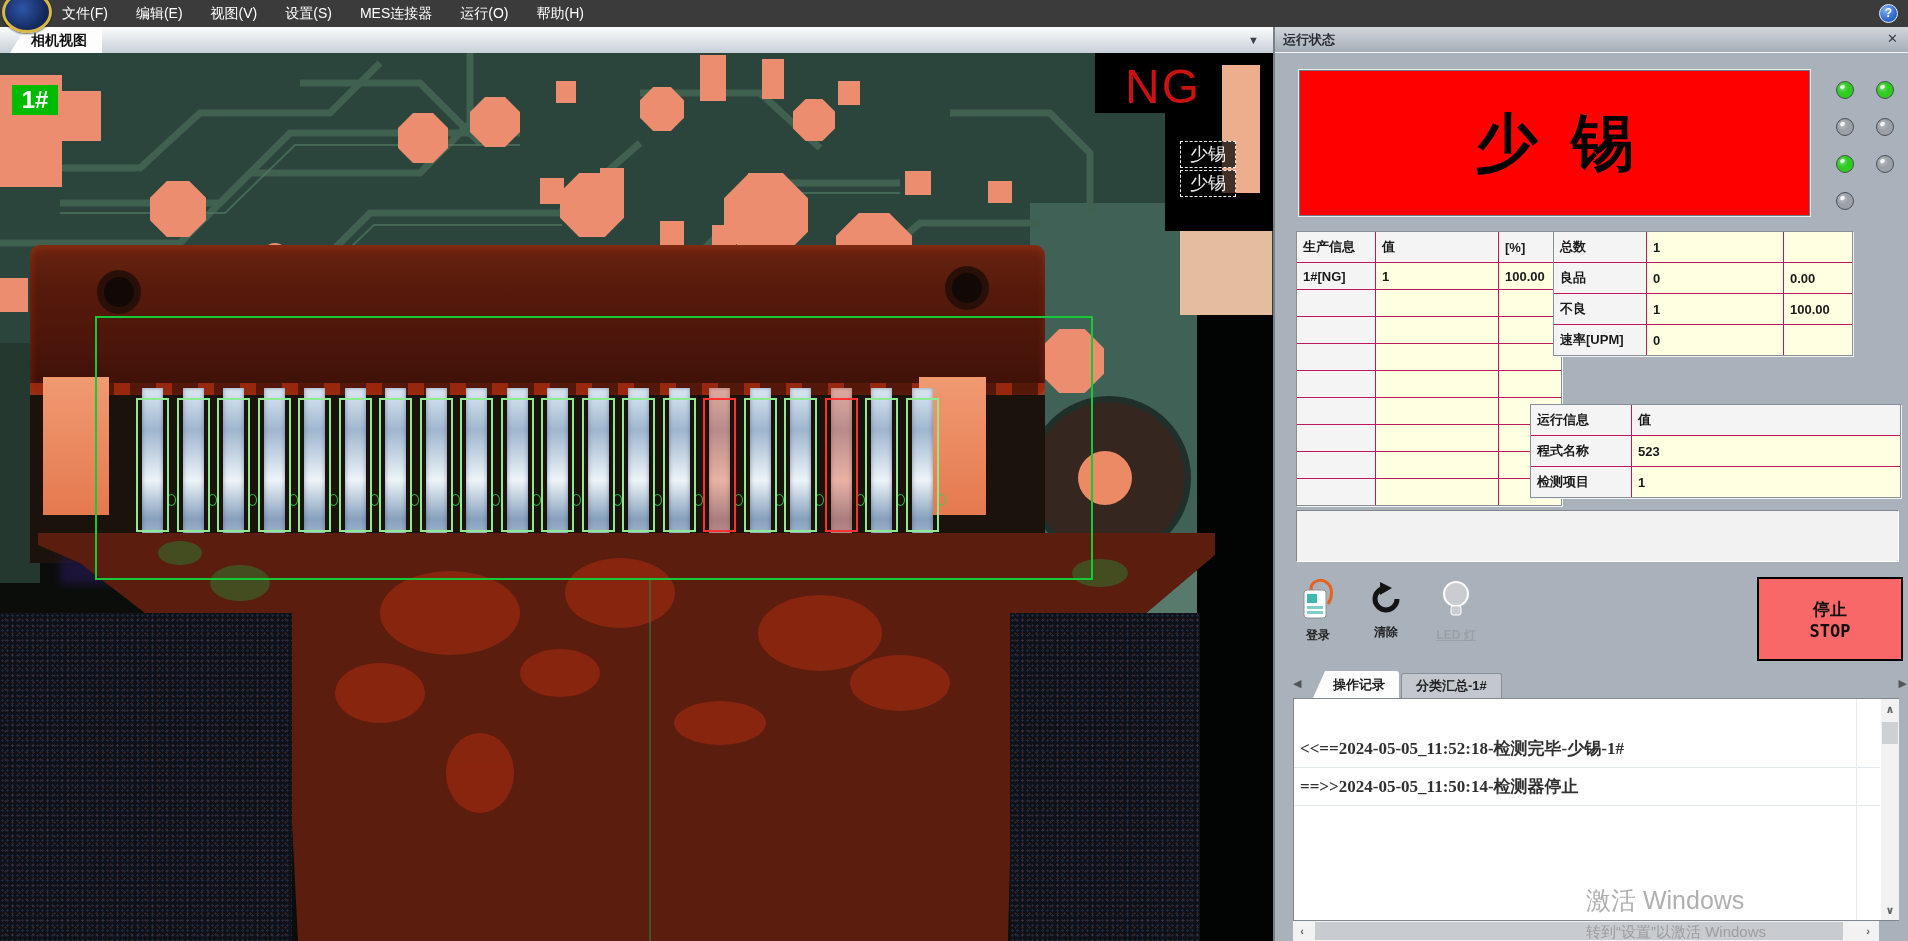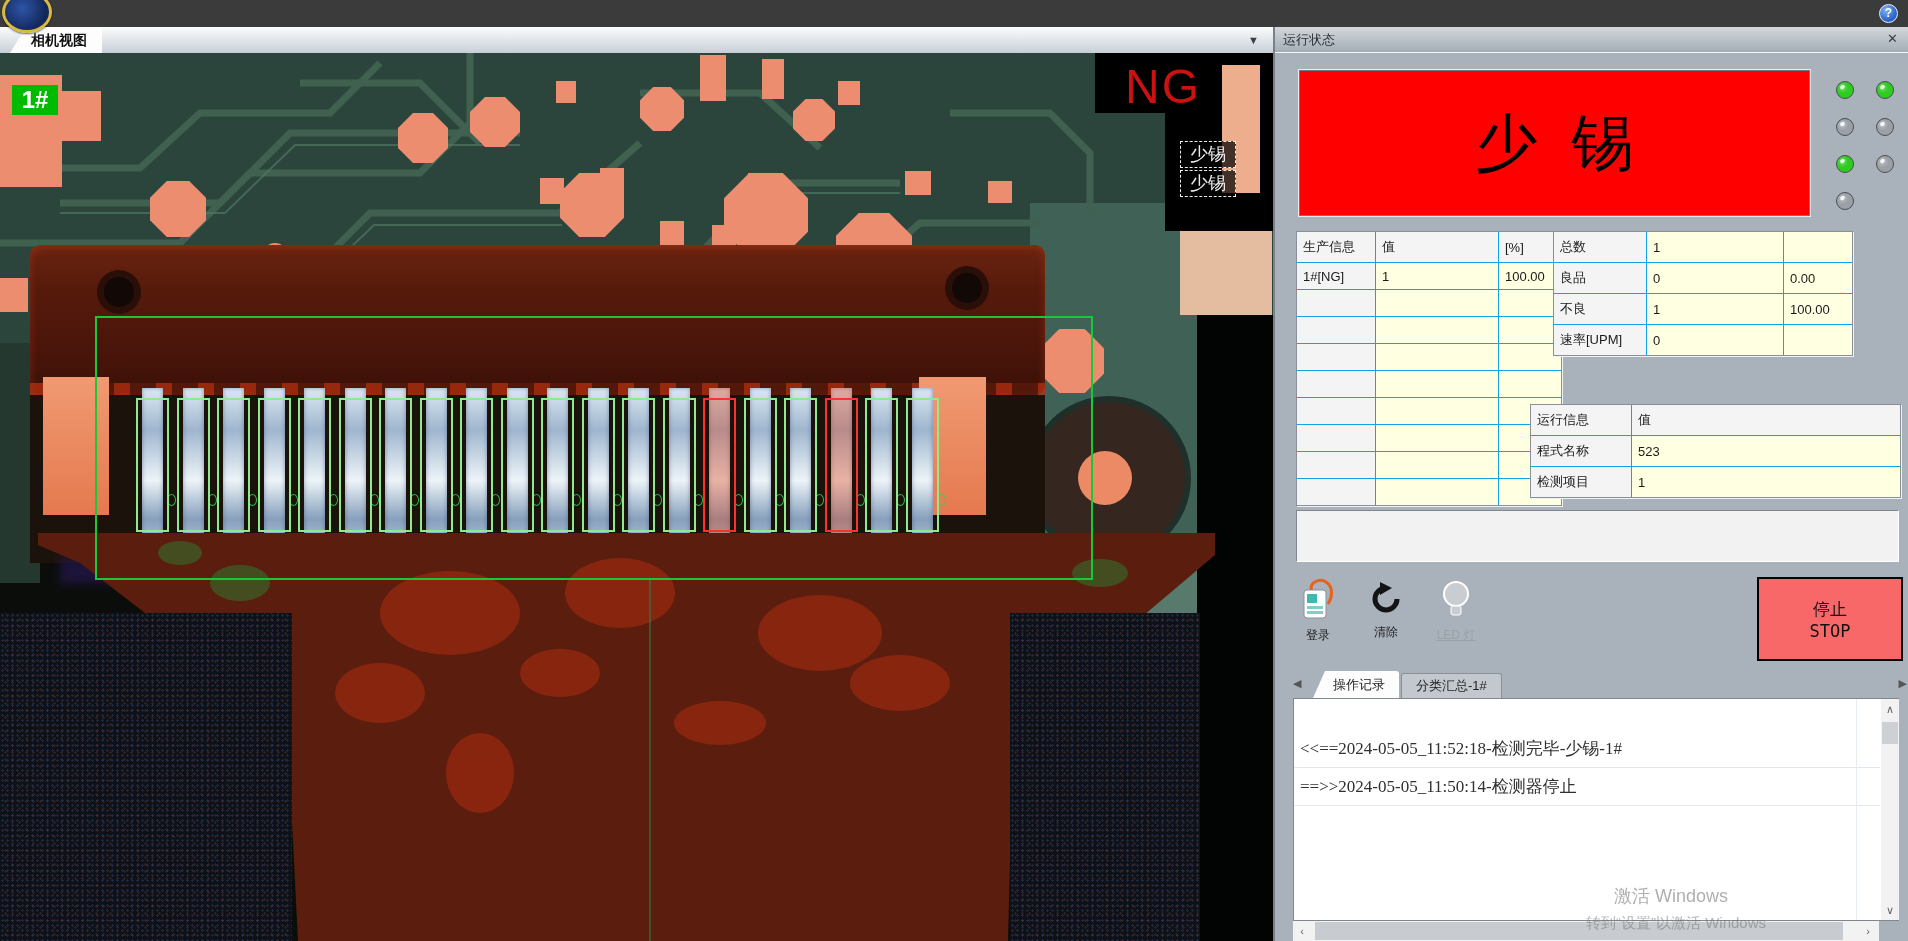--- a/index.html
+++ b/index.html
@@ -85,39 +85,39 @@
   #cam-label{position:absolute;left:12px;top:32px;min-width:40px;height:30px;background:#00BB00;
     color:#fff;font-size:24px;font-weight:bold;text-align:center;line-height:30px;padding:0 3px;}
   #ng-text{position:absolute;left:1125px;top:6px;color:#CC1111;font-size:48px;letter-spacing:2px;
     font-family:"Liberation Sans",sans-serif;}
   #defect-labels{position:absolute;left:1180px;top:88px;}
   .defect-label{width:54px;height:25px;border:1px dashed #EDEDED;background:rgba(0,0,0,.72);
     color:#EDEDED;font-size:18px;text-align:center;line-height:25px;margin-bottom:2px;
     font-family:"Liberation Serif","DejaVu Serif",serif;}
   
   #panel-divider{position:absolute;left:1273px;top:27px;width:2px;height:914px;background:#798089;}
-  #right-panel{position:absolute;left:1275px;top:27px;width:633px;height:914px;background:#A9B2BB;}
+  #right-panel{position:absolute;left:1275px;top:27px;width:633px;height:914px;background:#A9B2BB;font-weight:bold;}
   #panel-titlebar{position:absolute;left:0;top:0;width:633px;height:25px;
     background:linear-gradient(#D2D7DC,#A4ADB6);border-bottom:1px solid #F4F6F8;}
   #panel-title{position:absolute;left:8px;top:4px;font-size:13px;color:#2A2E33;}
   #panel-close-icon{position:absolute;right:10px;top:4px;font-size:13px;color:#3A3E43;cursor:default;}
   
   #banner{position:absolute;left:24px;top:43px;width:509px;height:144px;background:#FF0000;
     border:1px solid #70787F;box-shadow:0 0 0 1px #E8ECEF;
     display:flex;align-items:center;justify-content:center;}
   #banner-text{color:#000;font-size:62px;letter-spacing:34px;padding-left:34px;
     font-family:"Liberation Serif","DejaVu Serif",serif;}
   
   #led-grid{position:absolute;left:550px;top:44px;display:grid;grid-template-columns:40px 40px;grid-auto-rows:37px;}
   .led-cell{display:flex;align-items:center;justify-content:center;}
   .led{width:16px;height:16px;border-radius:50%;border:1px solid #4A4E53;position:relative;}
   .led::after{content:"";position:absolute;left:3px;top:3px;width:5px;height:4px;border-radius:50%;
     background:rgba(255,255,255,.85);transform:rotate(-35deg);}
   
-  .vtable{position:absolute;display:grid;border:1px solid #8A9098;background:#0ea5e9;grid-gap:1px;
+  .vtable{position:absolute;display:grid;border:1px solid #8A9098;background:#be185d;grid-gap:1px;
     box-shadow:1px 1px 0 #F0F2F4;}
   .cell{font-size:13px;color:#1A1A1A;padding:0 6px;display:flex;align-items:center;background:#FFFFE1;overflow:hidden;white-space:nowrap;}
   .cell.hdr,.cell.lbl{background:#F4F4F4;}
   #prod-table{left:21px;top:204px;grid-template-columns:78px 122px 62px;grid-template-rows:30px repeat(9,26px);}
   #totals-table{left:278px;top:204px;grid-template-columns:92px 136px 68px;grid-template-rows:repeat(4,30px);}
   #run-table{left:255px;top:377px;grid-template-columns:100px 268px;grid-template-rows:repeat(3,30px);}
   
   #msg-box{position:absolute;left:21px;top:483px;width:601px;height:50px;background:#F2F2F2;
     border:1px solid #80878E;border-right-color:#FFF;border-bottom-color:#FFF;}
   
@@ -154,28 +154,37 @@
   #vscroll-up{top:0;}
   #vscroll-down{bottom:0;}
   #vscroll-thumb{position:absolute;left:1px;top:23px;width:16px;height:22px;background:#CDD1D5;}
   
   #hscroll{position:absolute;left:18px;top:894px;width:586px;height:20px;background:#F2F2F2;}
   #hscroll-left{top:0;left:0;}
   #hscroll-right{top:0;left:566px;}
   #hscroll-thumb{position:absolute;left:22px;top:1px;width:528px;height:18px;background:#C8CCD0;}
   
   #watermark{position:absolute;left:1586px;top:884px;z-index:70;pointer-events:none;}
-  #watermark-line1{font-size:18px;color:rgba(110,110,110,.55);margin-left:28px;}
+  #watermark-line1{font-size:25px;color:rgba(110,110,110,.55);}
   #watermark-line2{font-size:15px;color:rgba(110,110,110,.5);margin-top:6px;}
 </style>
 </head>
 <body>
 
 <div id="menu-bar">
   <div id="app-logo"></div>
+  <div id="menu-items">
+      <div class="menu-item">文件(F)</div>
+      <div class="menu-item">编辑(E)</div>
+      <div class="menu-item">视图(V)</div>
+      <div class="menu-item">设置(S)</div>
+      <div class="menu-item">MES连接器</div>
+      <div class="menu-item">运行(O)</div>
+      <div class="menu-item">帮助(H)</div>
+    </div>
   <div id="help-icon">?</div>
 </div>
 
 <div id="tab-bar">
   <div id="camera-tab">相机视图</div>
   <div id="tab-dropdown-icon">▼</div>
 </div>
 
 <div id="camera">
   <div id="pcb-top"></div>

